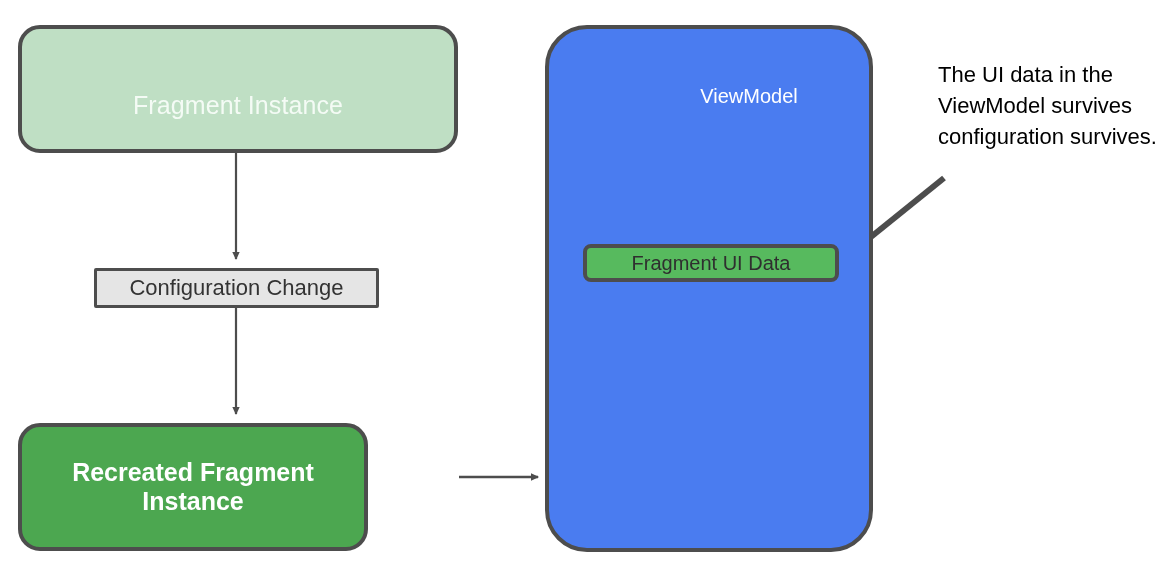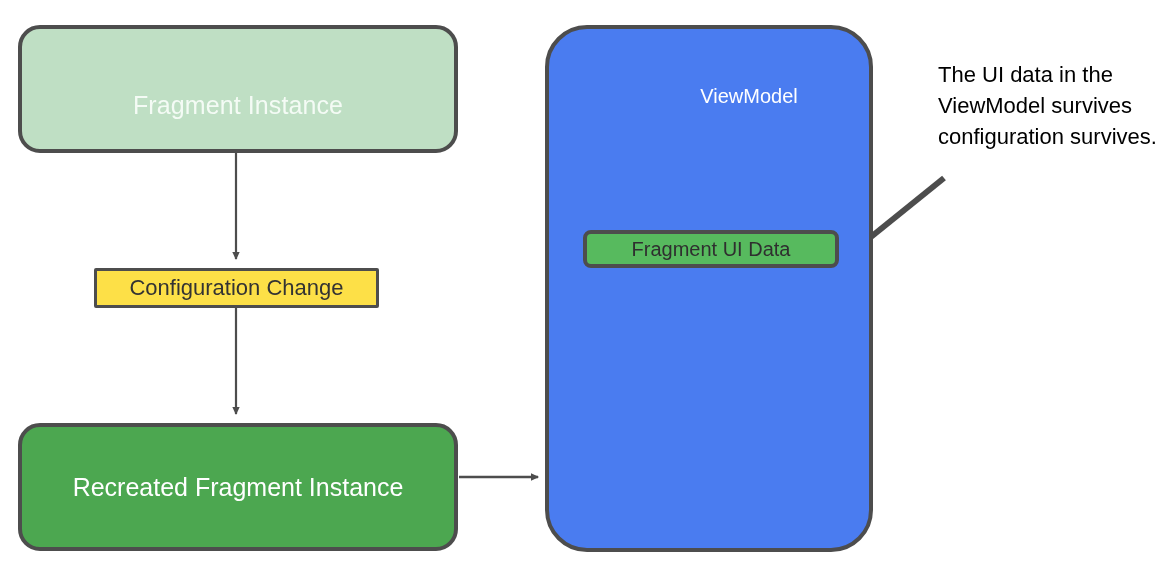--- a/index.html
+++ b/index.html
@@ -49,38 +49,39 @@
     letter-spacing: 0.1px;
     margin-top: 32px;
   }
 
   
   #configuration-change-node {
     left: 94px;
     top: 268px;
     width: 285px;
     height: 40px;
-    background: #fde047;
+    background: #e5e5e5;
     border: 3px solid #4d4d4d;
     border-radius: 2px;
   }
   #configuration-change-node .node-label {
     color: #333333;
     font-size: 22px;
   }
 
   
   #recreated-fragment-node {
     left: 18px;
     top: 423px;
-    width: 440px;
+    width: 350px;
     height: 128px;
     background: #4ca750;
     border: 4px solid #4d4d4d;
     border-radius: 22px;
+    font-weight: bold;
   }
   #recreated-fragment-node .node-label {
     color: #ffffff;
     font-size: 25px;
   }
 
   
   #viewmodel-node {
     left: 545px;
     top: 25px;
@@ -98,21 +99,21 @@
     width: 328px;
     text-align: center;
     color: #ffffff;
     font-size: 20px;
     margin-left: 40px;
   }
 
   
   #fragment-ui-data-node {
     left: 583px;
-    top: 230px;
+    top: 244px;
     width: 256px;
     height: 38px;
     background: #57ba5e;
     border: 4px solid #4d4d4d;
     border-radius: 8px;
   }
   #fragment-ui-data-node .node-label {
     color: #2f2f2f;
     font-size: 20px;
   }

